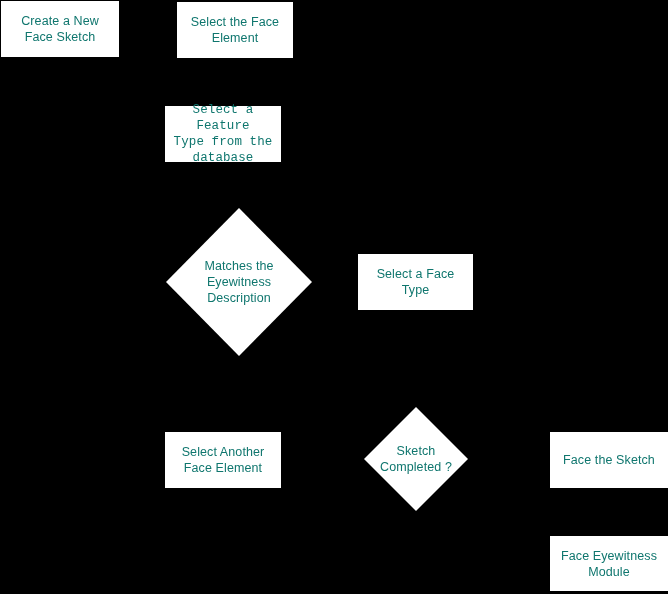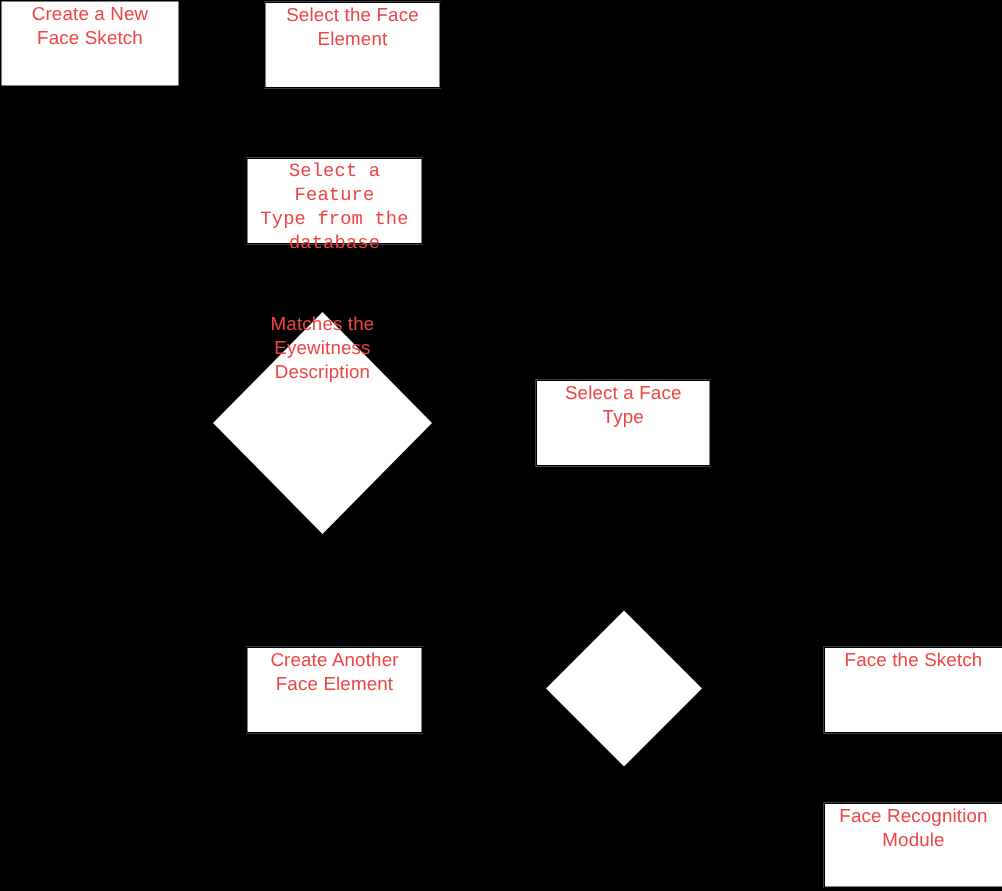--- a/index.html
+++ b/index.html
@@ -19,23 +19,24 @@
     left: 0;
     top: 0;
     width: 668px;
     height: 594px;
     background: #000000;
   }
   .node {
     position: absolute;
     box-sizing: border-box;
     display: flex;
+    align-items: center;
     justify-content: center;
     text-align: center;
-    color: #ef4444;
+    color: #0f766e;
     font-size: 12.5px;
     line-height: 16px;
     letter-spacing: 0.1px;
   }
   .process {
     background: #ffffff;
     border: 1px solid #000000;
   }
   .process .node-label {
     padding: 0 6px;
@@ -75,41 +76,43 @@
   <span class="node-label">Select the Face
 Element</span>
 </div>
 
 <div class="node process" style="left:164px; top:105px; width:118px; height:58px;font-family:Liberation Mono, monospace;">
   <span class="node-label">Select a Feature
 Type from the
 database</span>
 </div>
 
-<div class="node decision" style="left:142px; top:208px; width:146px; height:148px;">
+<div class="node decision" style="left:166px; top:208px; width:146px; height:148px;">
   <span class="diamond-shape"></span>
   <span class="node-label">Matches the
 Eyewitness
 Description</span>
 </div>
 
 <div class="node process" style="left:357px; top:253px; width:117px; height:58px;">
   <span class="node-label">Select a Face
 Type</span>
 </div>
 
 <div class="node process" style="left:164px; top:431px; width:118px; height:58px;">
-  <span class="node-label">Create Another
+  <span class="node-label">Select Another
 Face Element</span>
 </div>
 
 <div class="node decision" style="left:364px; top:407px; width:104px; height:104px;">
   <span class="diamond-shape"></span>
+  <span class="node-label">Sketch
+Completed ?</span>
 </div>
 
 <div class="node process" style="left:549px; top:431px; width:120px; height:58px;">
   <span class="node-label">Face the Sketch</span>
 </div>
 
 <div class="node process" style="left:549px; top:535px; width:120px; height:57px;">
-  <span class="node-label">Face Recognition
+  <span class="node-label">Face Eyewitness
 Module</span>
 </div>
 
 </body></html>

